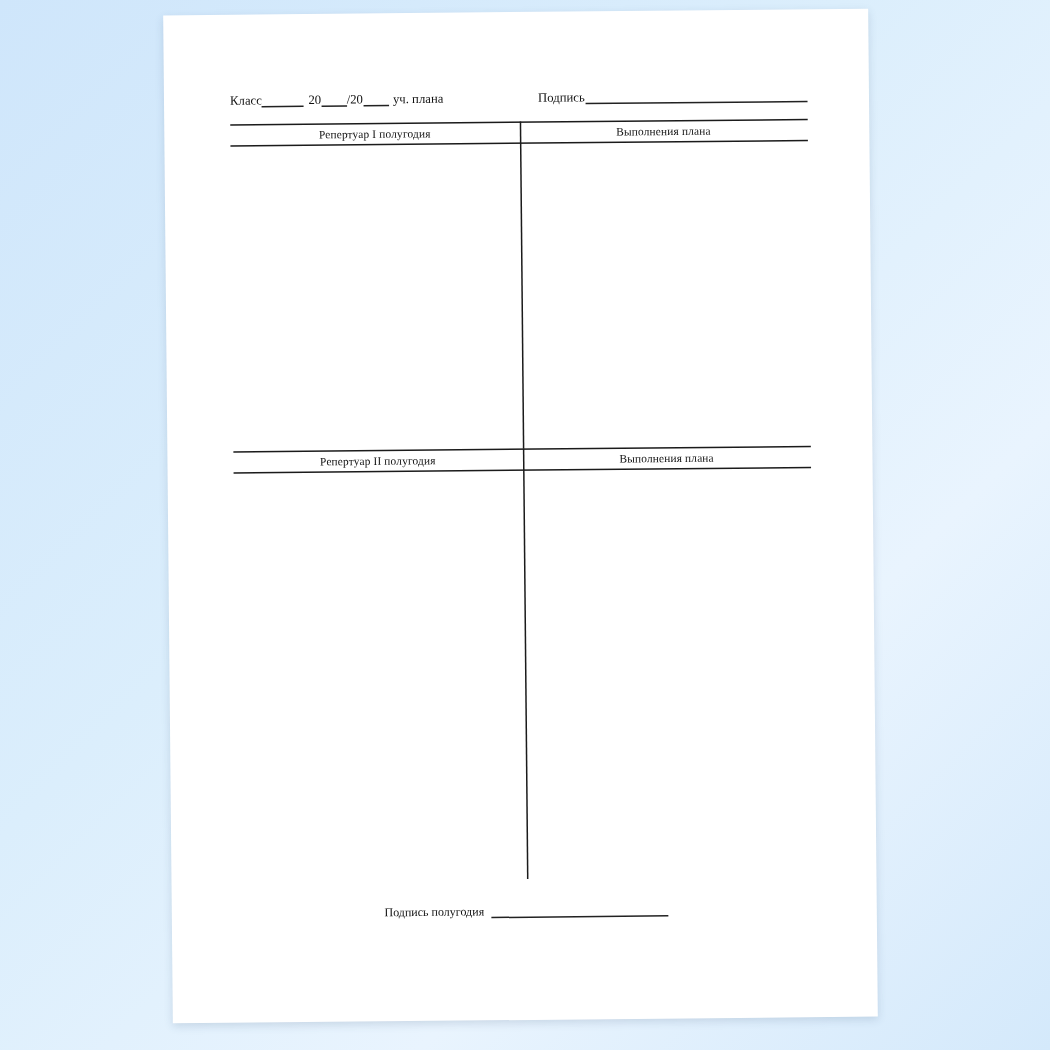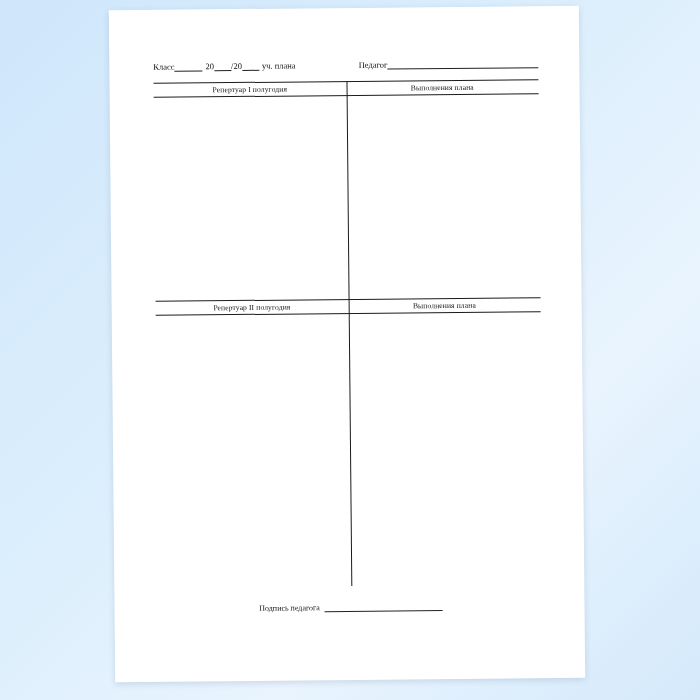--- a/index.html
+++ b/index.html
@@ -143,21 +143,21 @@
         <span class="ul u-sm"></span>
         <span class="gap2"></span>
         <span>20</span>
         <span class="ul u-xs"></span>
         <span>/20</span>
         <span class="ul u-xs"></span>
         <span class="gap2"></span>
         <span>уч. плана</span>
       </div>
       <div class="hdr-teacher">
-        <span>Педагог</span>
+        <span>Подпись</span>
         <span class="ul u-grow"></span>
       </div>
     </div>
 
     <div class="tbl">
       <div class="divider"></div>
       <div class="cell">Репертуар I полугодия</div>
       <div class="cell">Выполнения плана</div>
     </div>
 
@@ -169,18 +169,18 @@
       <div class="divider"></div>
       <div class="cell">Репертуар II полугодия</div>
       <div class="cell">Выполнения плана</div>
     </div>
 
     <div class="body-block body-2">
       <div class="vline"></div>
     </div>
 
     <div class="footer">
-      <span>Подпись педагога</span>
+      <span>Подпись полугодия</span>
       <span class="sig-line"></span>
     </div>
 
   </div>
 </div>
 
 </body></html>

